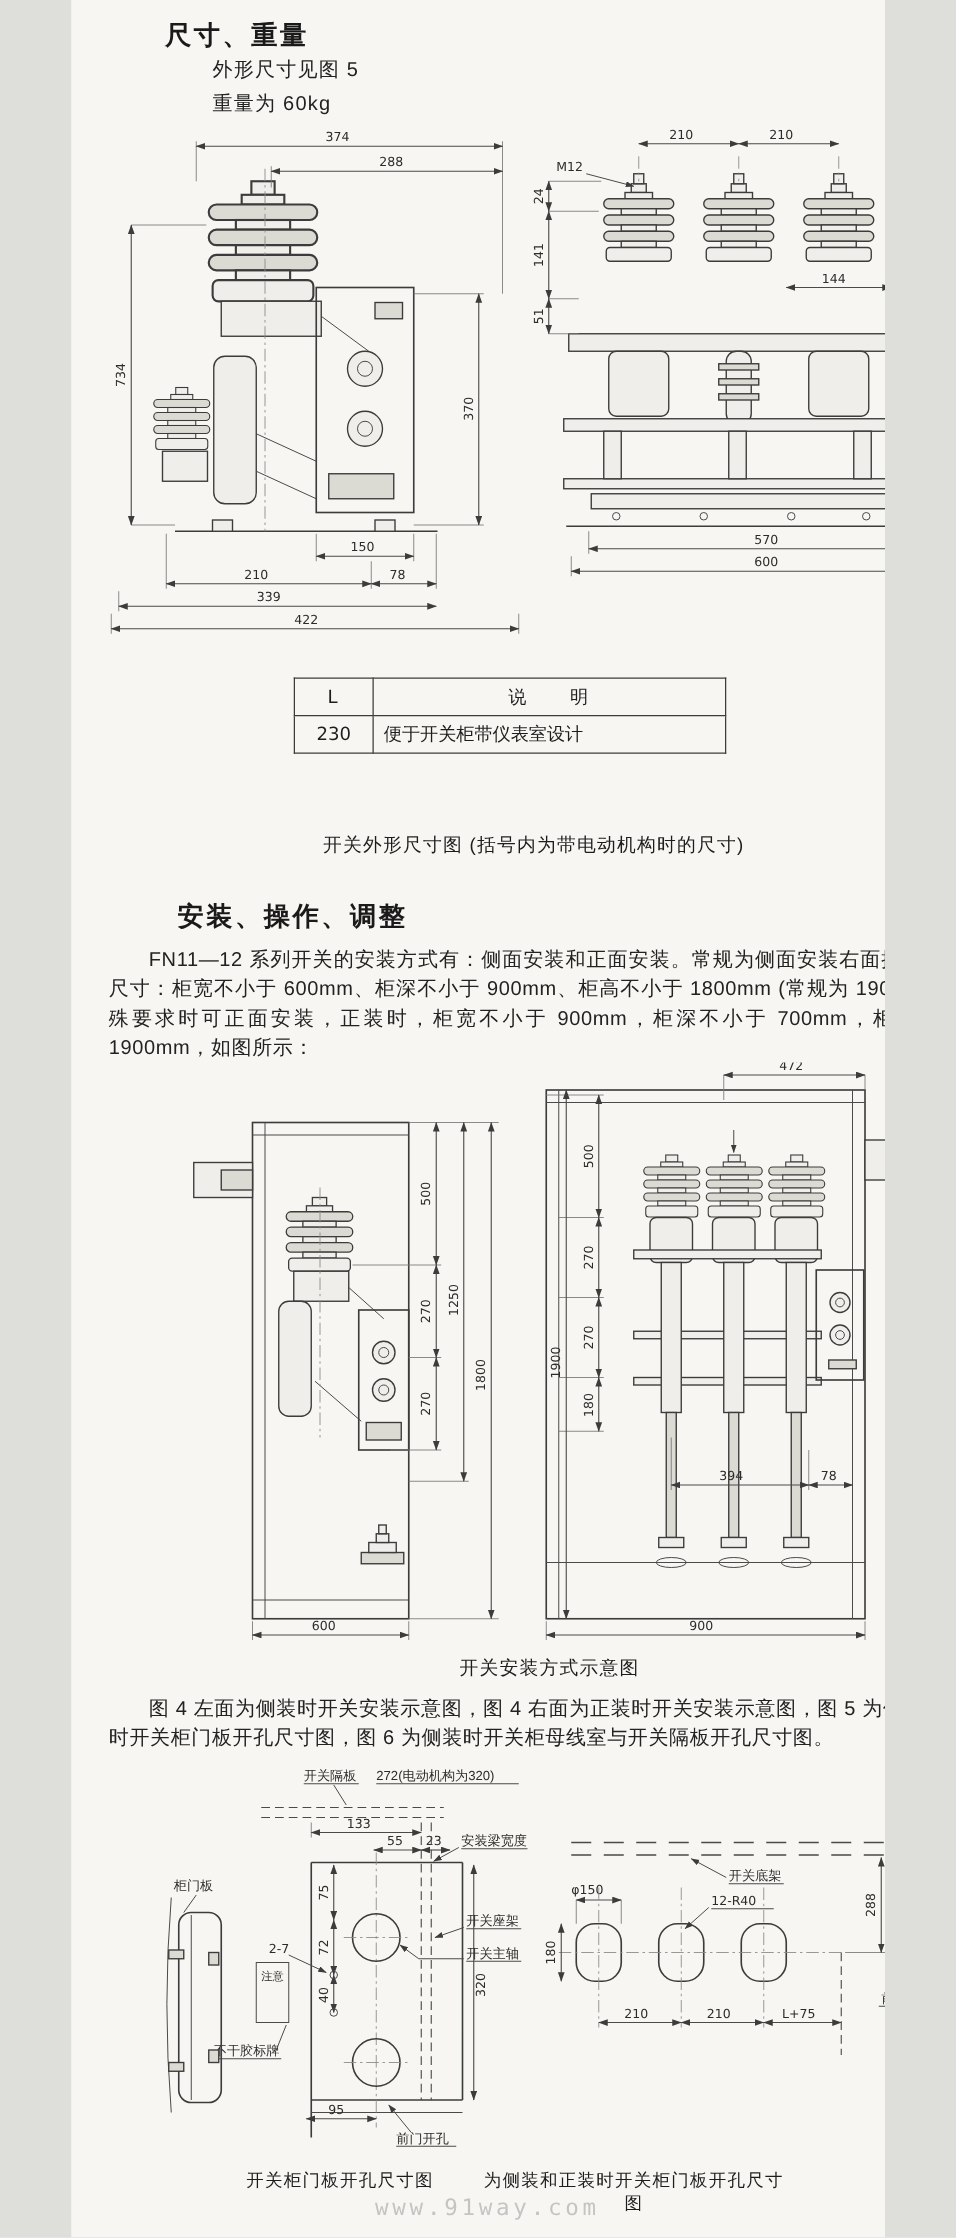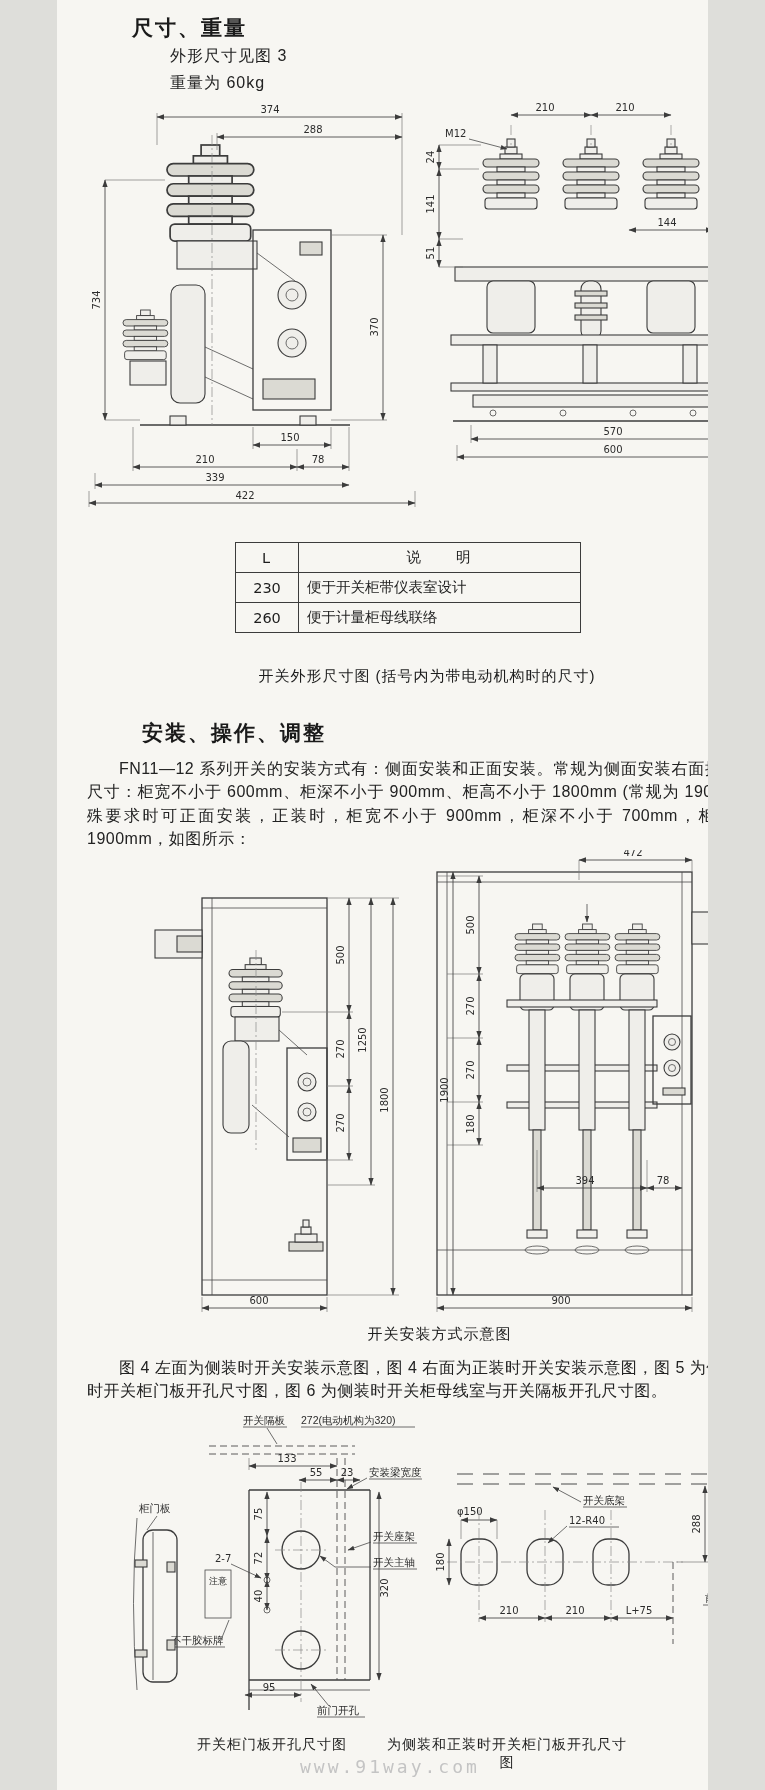--- a/index.html
+++ b/index.html
@@ -30,21 +30,21 @@
   .cl{stroke:#8a8a8a;stroke-width:0.7;stroke-dasharray:10 3 2 3;fill:none;}
   .dsh{stroke:#4a4a4a;stroke-width:0.9;stroke-dasharray:7 4;fill:none;}
   .dsh2{stroke:#4a4a4a;stroke-width:1.1;stroke-dasharray:16 10;fill:none;}
 </style>
 </head>
 <body>
 
 <div class="page">
 
   <div class="abs h1" style="left:75px;top:14px;">尺寸、重量</div>
-  <div class="abs sub" style="left:113px;top:46px;">外形尺寸见图 3</div>
+  <div class="abs sub" style="left:113px;top:46px;">外形尺寸见图 5</div>
   <div class="abs sub" style="left:113px;top:73px;">重量为 60kg</div>
 
   <svg class="abs" style="left:28px;top:95px;" width="730" height="430" viewBox="0 0 730 430">
     <defs>
       <marker id="m1" markerWidth="9" markerHeight="8" refX="8" refY="3" orient="auto-start-reverse">
         <path d="M0,0 L8.5,3 L0,6 Z" fill="#3c3c3c"></path>
       </marker>
       <g id="insA">
         <rect x="22" y="0" width="12" height="7" class="obj"></rect>
         <rect x="17" y="7" width="22" height="5" class="obj"></rect>
@@ -210,24 +210,20 @@
 
   <table class="spec abs" style="left:178px;top:542px;width:346px;">
     <tbody>
         <tr>
       <td class="lcol hdr">L</td>
       <td class="hdr">说　　明</td>
     </tr>
     <tr>
       <td class="lcol">230</td>
       <td>便于开关柜带仪表室设计</td>
-    </tr>
-    <tr>
-      <td class="lcol">260</td>
-      <td>便于计量柜母线联络</td>
     </tr>
   </tbody>
     </table>
 
   <div class="abs caption" style="left:150px;top:667px;width:440px;">开关外形尺寸图 (括号内为带电动机构时的尺寸)</div>
 
   <div class="abs h1" style="left:85px;top:719px;">安装、操作、调整</div>
   <div class="abs body-text indent" style="left:30px;top:757px;width:702px;">FN11—12 系列开关的安装方式有：侧面安装和正面安装。常规为侧面安装右面操作，柜体尺寸：柜宽不小于 600mm、柜深不小于 900mm、柜高不小于 1800mm (常规为 1900mm)；特殊要求时可正面安装，正装时，柜宽不小于 900mm，柜深不小于 700mm，柜高常规为 1900mm，如图所示：</div>
 
   <svg class="abs" style="left:60px;top:850px;" width="705" height="470" viewBox="0 0 705 470">

